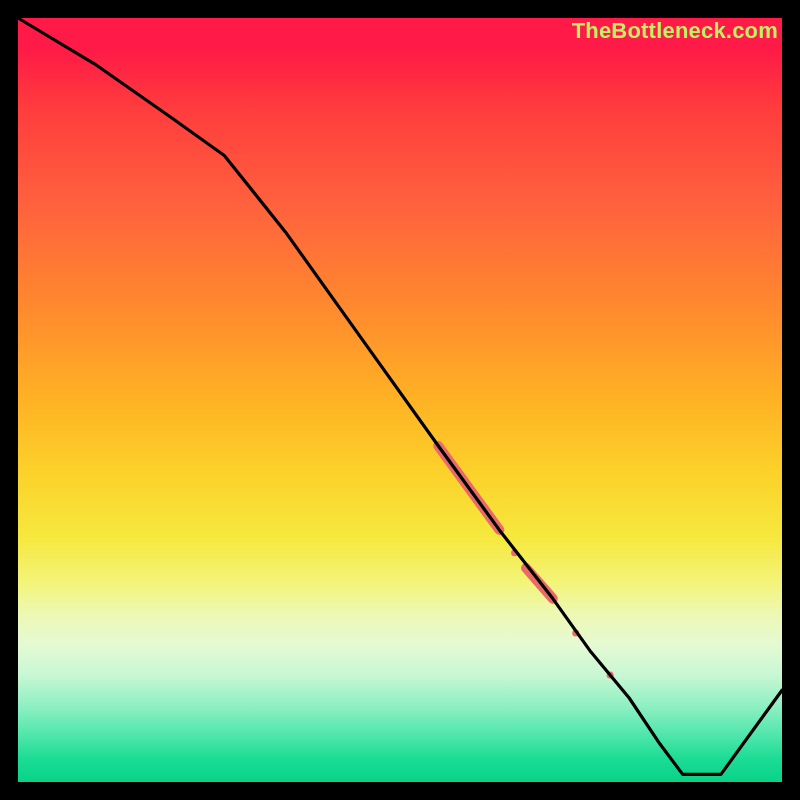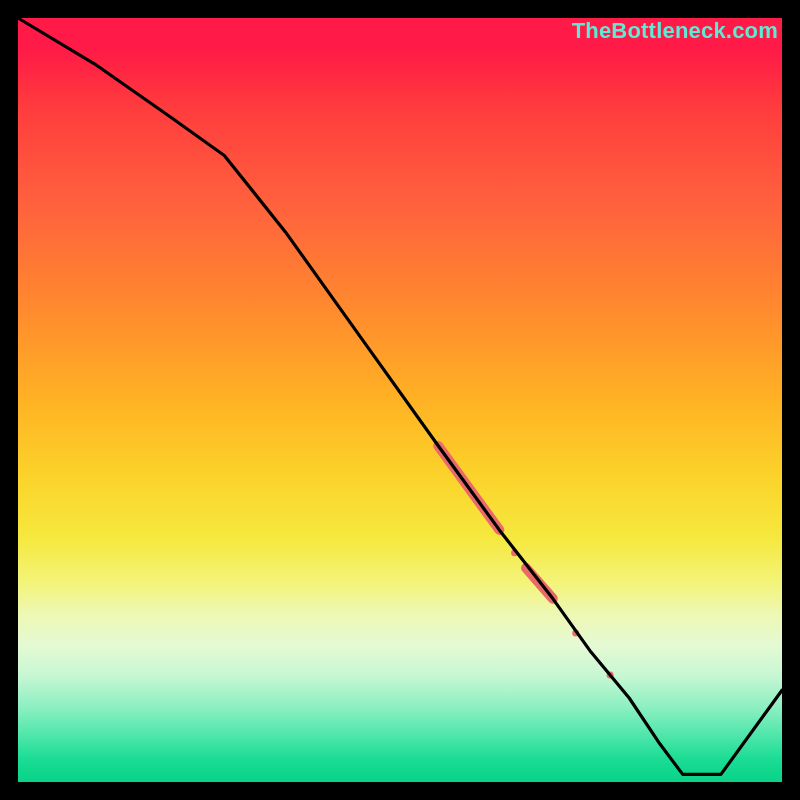--- a/index.html
+++ b/index.html
@@ -48,21 +48,21 @@
       #08d389 100%
     );
   }
   .watermark {
     position: absolute;
     top: 0px;
     right: 4px;
     font-family: Arial, Helvetica, sans-serif;
     font-size: 22px;
     font-weight: 600;
-    color: #5eead4;
+    color: #bef264;
     letter-spacing: 0.2px;
     user-select: none;
     pointer-events: none;
   }
   svg.curve {
     position: absolute;
     left: 0;
     top: 0;
     width: 764px;
     height: 764px;

